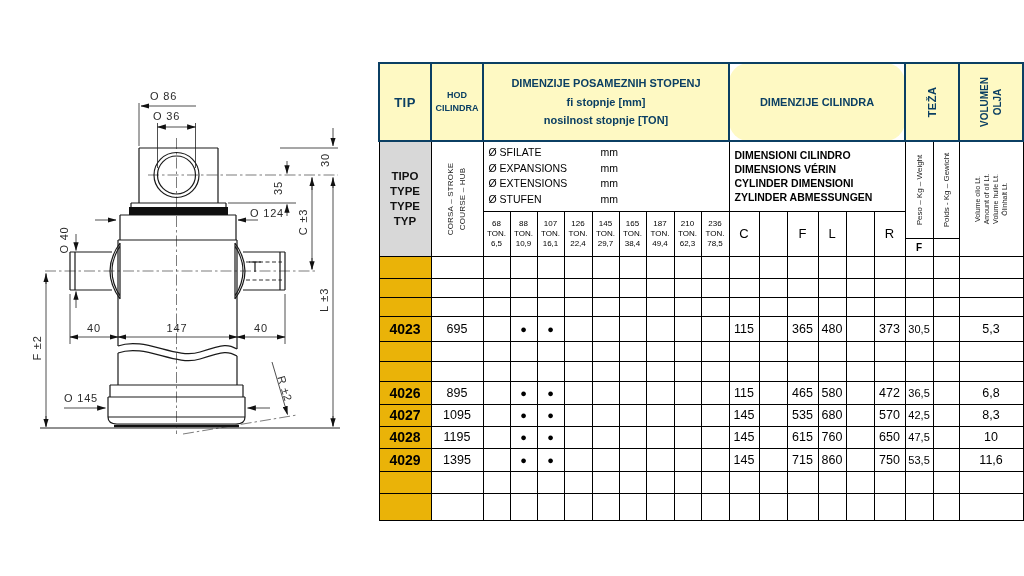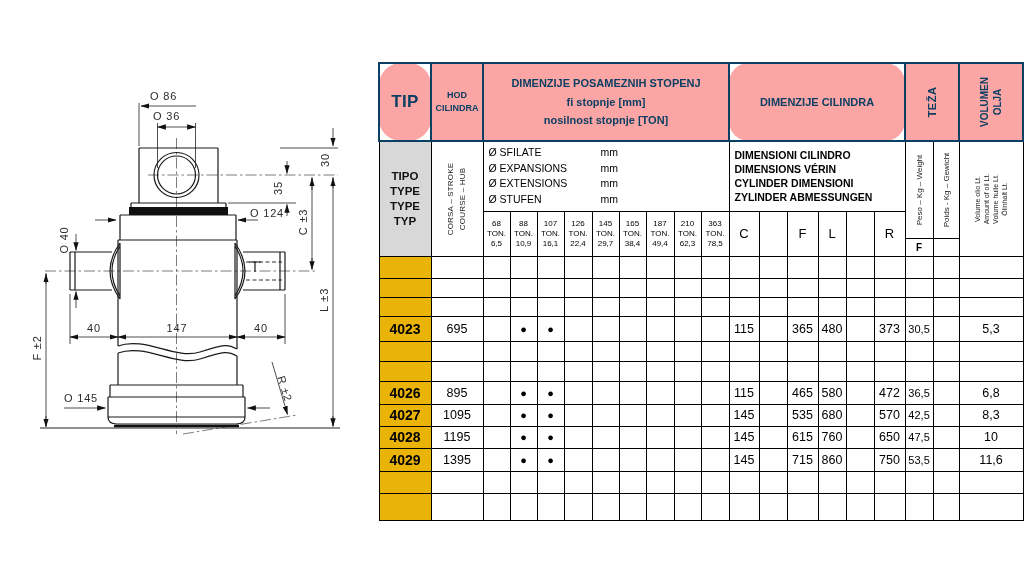--- a/index.html
+++ b/index.html
@@ -1,22 +1,22 @@
 <!DOCTYPE html>
 <html><head>
 <meta charset="utf-8">
 <style>
   html,body{margin:0;padding:0;background:#fff;}
   .stage{position:relative;width:1024px;height:576px;background:#fff;overflow:hidden;
          font-family:"Liberation Sans",sans-serif;color:#000;}
   svg text{font-family:"Liberation Sans",sans-serif;fill:#2b2b2b;font-size:11px;letter-spacing:.8px;}
   table.spec{position:absolute;left:378px;top:62px;width:644px;border-collapse:collapse;table-layout:fixed;}
   td{border:1px solid #000;padding:0;text-align:center;vertical-align:middle;overflow:hidden;position:relative;}
-  td.cyan{background:#fca5a5;color:#0b3f63;border:2.2px solid #0b3f63;font-weight:bold;}
-  .t-tip{font-size:17px;letter-spacing:.4px;border-radius:22px;}
+  td.cyan{background:#fef9c3;color:#0b3f63;border:2.2px solid #0b3f63;font-weight:bold;}
+  .t-tip{font-size:13px;letter-spacing:.4px;}
   .t-hod{font-size:9px;line-height:1.45;}
   .t-stages{font-size:11px;line-height:1.7;}
   .t-cyl{font-size:11px;border-radius:20px;}
   .grey{background:#d8d8d8;}
   .t-tipo{font-size:11.5px;font-weight:600;line-height:1.3;color:#111;}
   .vr{position:absolute;left:50%;top:50%;transform:translate(-50%,-50%) rotate(-90deg);
       white-space:nowrap;text-align:center;}
   .t-teza{font-size:11px;letter-spacing:.5px;}
   .t-vol{font-size:10px;line-height:1.25;}
   .t-corsa{font-size:8px;line-height:1.5;color:#222;letter-spacing:.2px;}
@@ -268,21 +268,21 @@
             <div>187</div>
             <div>TON.</div>
             <div>49,4</div>
           </td>
           <td rowspan="2" class="ton">
             <div>210</div>
             <div>TON.</div>
             <div>62,3</div>
           </td>
           <td rowspan="2" class="ton">
-            <div>363</div>
+            <div>236</div>
             <div>TON.</div>
             <div>78,5</div>
           </td>
           <td rowspan="2" class="dimh">C</td>
           <td rowspan="2" class="dimh"></td>
           <td rowspan="2" class="dimh">F</td>
           <td rowspan="2" class="dimh">L</td>
           <td rowspan="2" class="dimh"></td>
           <td rowspan="2" class="dimh">R</td>
         </tr>

